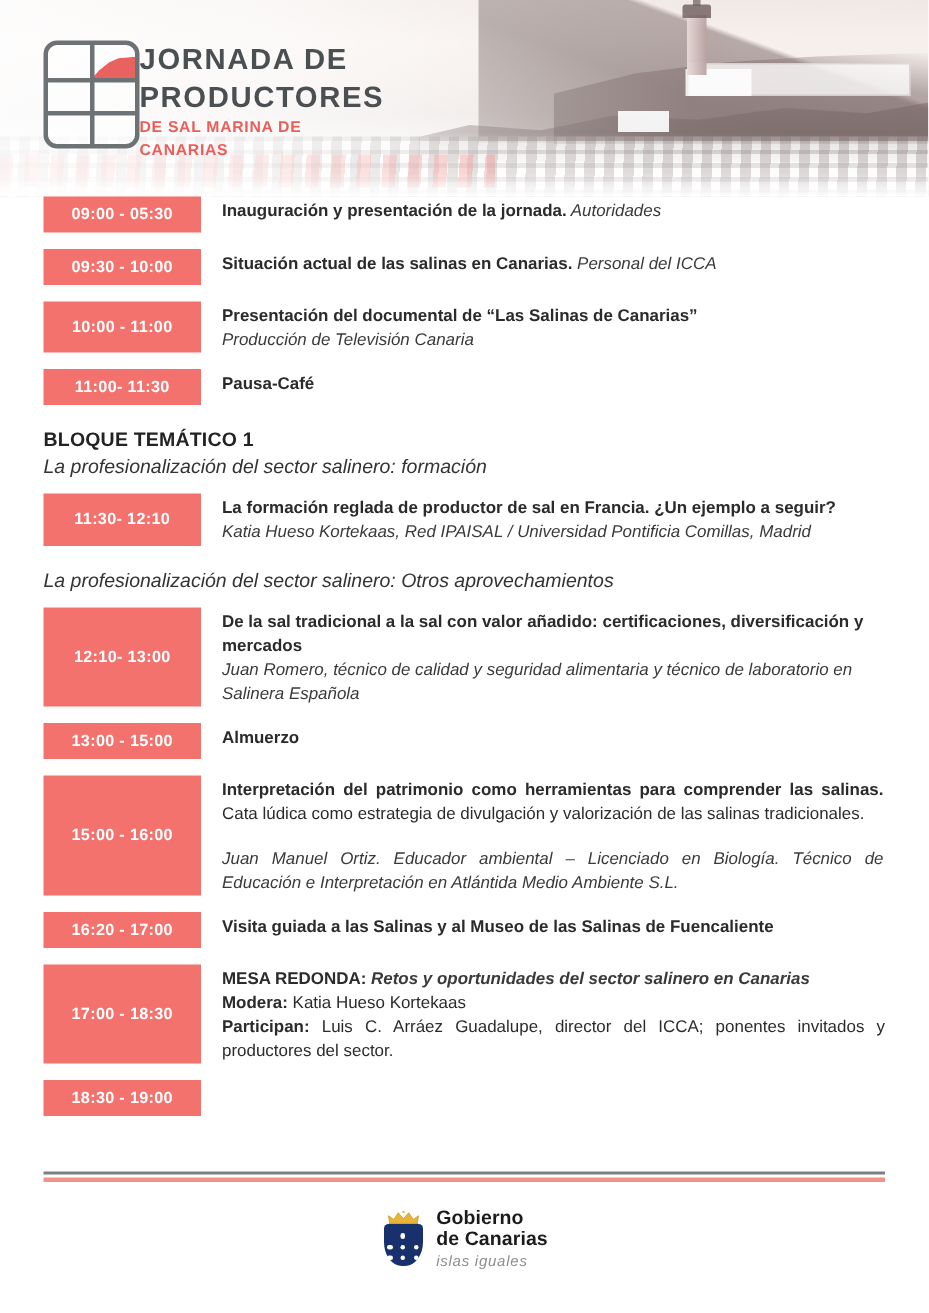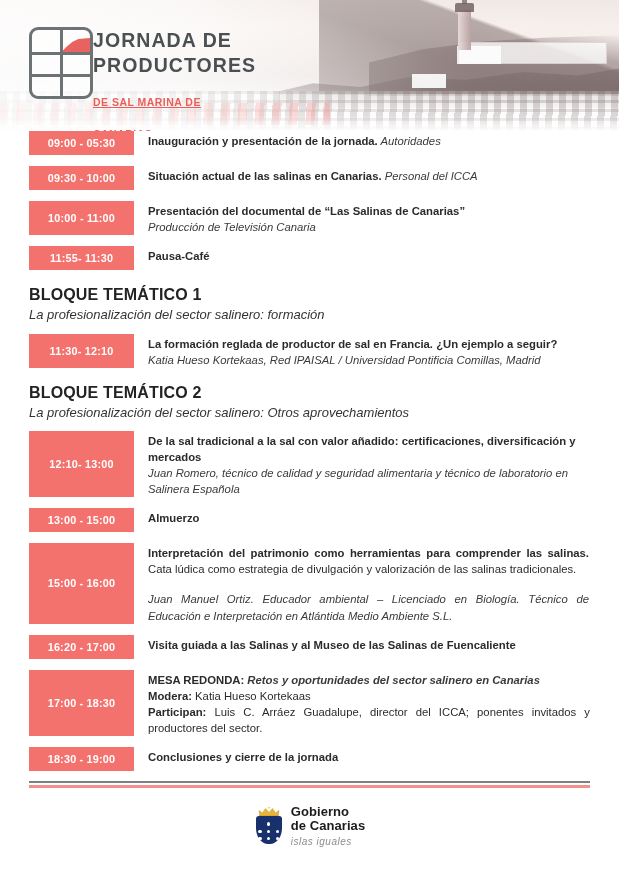--- a/index.html
+++ b/index.html
@@ -106,21 +106,21 @@
     border-top-left-radius:26px 14px;
     clip-path:polygon(0% 100%, 18% 62%, 40% 26%, 62% 6%, 100% 0%, 100% 100%);
   }
   .hdr-titles{padding-top:1px;}
   .t-main{
     font-size:19.5px;font-weight:700;letter-spacing:.055em;color:#4a4f52;
     line-height:1.26;
   }
   .t-sub{
     font-size:10.5px;font-weight:700;letter-spacing:.045em;color:#ea5e5a;
-    line-height:1.26;margin-top:19px;text-decoration:underline;
+    line-height:1.26;margin-top:2px;
   }
 
   
   .agenda{position:absolute;left:0;top:131px;width:619px;}
   .row{
     display:flex;align-items:stretch;
     margin:0 29px 11px 29px;
   }
   .time{
     flex:none;width:105px;
@@ -138,21 +138,21 @@
   }
   .desc.justify{text-align:justify;padding-right:1px;}
   .desc b{font-weight:700;}
   .desc i{color:#3a3a3a;}
   .desc .sp{font-style:italic;color:#3a3a3a;}
 
   .block-head{
     margin:0 29px 1px 29px;
     padding-top:3px;
   }
-  .block-title{font-size:16px;font-weight:700;letter-spacing:.01em;color:#232323;line-height:1.4;}
+  .block-title{font-size:13px;font-weight:700;letter-spacing:.01em;color:#232323;line-height:1.4;}
   .block-sub{font-size:13px;font-style:italic;color:#333;line-height:1.4;margin-bottom:9px;}
 
   
   .footer{position:absolute;left:0;bottom:0;width:619px;}
   .rule-gray{height:2px;background:#7b8084;margin:0 29px;}
   .rule-red{height:3px;background:#f4908c;margin:2px 29px 0 29px;}
   .gov{display:flex;align-items:center;justify-content:center;gap:7px;margin-top:17px;padding-bottom:28px;}
   .shield{position:relative;width:30px;height:37px;flex:none;}
   .shield .crown{
     position:absolute;left:50%;top:0;transform:translateX(-50%);
@@ -222,38 +222,37 @@
       </div>
     </div>
     <div class="row">
       <div class="time">10:00 - 11:00</div>
       <div class="desc">
         <div><b>Presentación del documental de “Las Salinas de Canarias”</b></div>
         <div class="sp">Producción de Televisión Canaria</div>
       </div>
     </div>
     <div class="row">
-      <div class="time">11:55- 11:30</div>
+      <div class="time">11:00- 11:30</div>
       <div class="desc">
         <div><b>Pausa-Café</b></div>
       </div>
     </div>
     <div class="block-head">
       <div class="block-title">BLOQUE TEMÁTICO 1</div>
       <div class="block-sub">La profesionalización del sector salinero: formación</div>
     </div>
     <div class="row">
       <div class="time">11:30- 12:10</div>
       <div class="desc">
         <div><b>La formación reglada de productor de sal en Francia. ¿Un ejemplo a seguir?</b></div>
         <div class="sp">Katia Hueso Kortekaas, Red IPAISAL / Universidad Pontificia Comillas, Madrid</div>
       </div>
     </div>
     <div class="block-head">
-      <div class="block-title">BLOQUE TEMÁTICO 2</div>
       <div class="block-sub">La profesionalización del sector salinero: Otros aprovechamientos</div>
     </div>
     <div class="row">
       <div class="time">12:10- 13:00</div>
       <div class="desc">
         <div><b>De la sal tradicional a la sal con valor añadido: certificaciones, diversificación y mercados</b></div>
         <div class="sp">Juan Romero, técnico de calidad y seguridad alimentaria y técnico de laboratorio en Salinera Española</div>
       </div>
     </div>
     <div class="row">
@@ -278,23 +277,20 @@
     <div class="row">
       <div class="time">17:00 - 18:30</div>
       <div class="desc">
         <div><b>MESA REDONDA:</b><i style="font-weight: 700;"> Retos y oportunidades del sector salinero en Canarias</i></div>
         <div><b>Modera:</b> Katia Hueso Kortekaas</div>
         <div class="justify" style="text-align: justify;"><b>Participan:</b> Luis C. Arráez Guadalupe, director del ICCA; ponentes invitados y productores del sector.</div>
       </div>
     </div>
     <div class="row">
       <div class="time">18:30 - 19:00</div>
-      <div class="desc">
-        <div><b>Conclusiones y cierre de la jornada</b></div>
-      </div>
     </div>
   </div>
 
 <div class="footer">
   <div class="rule-gray"></div>
   <div class="rule-red"></div>
   <div class="gov">
     <div class="shield">
       <svg class="crown" viewBox="0 0 44 20">
         <path d="M4 19 L2 7 L9 12 L15 3 L22 11 L29 3 L35 12 L42 7 L40 19 Z" fill="#e8b53a" stroke="#c8941f" stroke-width="1"></path>

